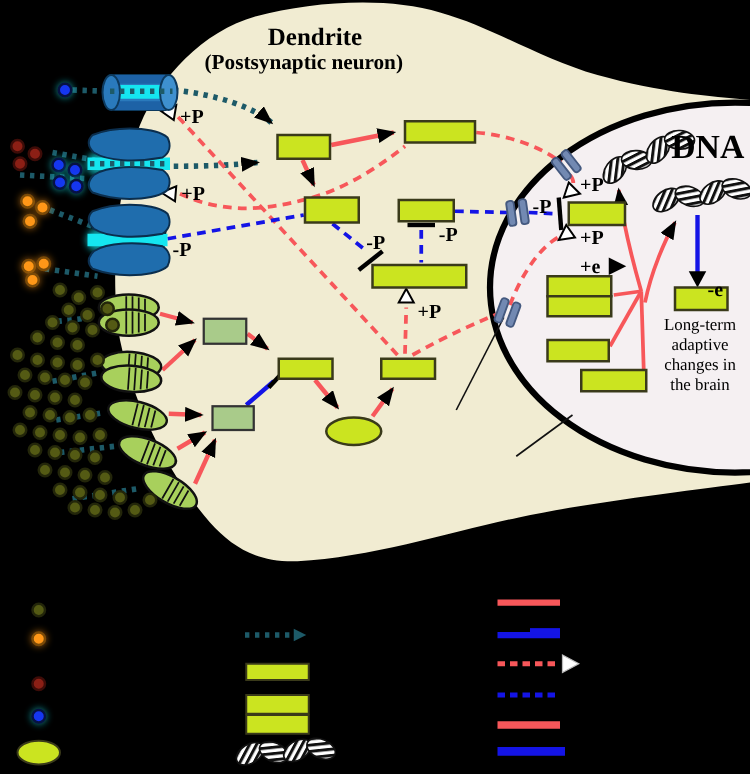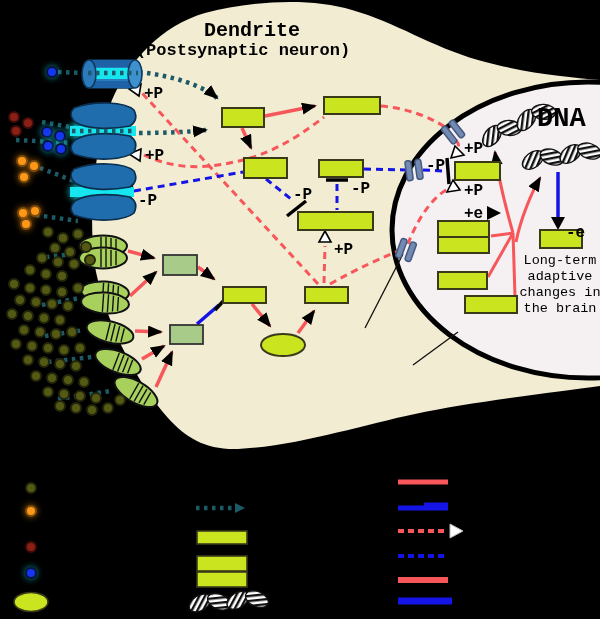--- a/index.html
+++ b/index.html
@@ -1,17 +1,17 @@
 <!DOCTYPE html>
 <html><head>
 <meta charset="utf-8">
 <style>
   html,body{margin:0;padding:0;background:#000;}
   .stage{position:relative;width:600px;height:619px;background:#000;overflow:hidden;
-         font-family:Liberation Mono, monospace;}
+         font-family:Liberation Serif, serif;}
   svg{display:block}
   text{fill:#000;}
   .ttl{font-weight:bold;}
 </style>
 </head>
 <body>
 
 <div class="stage">
 <svg width="600" height="619" viewBox="0 0 600 619">
   <defs>

